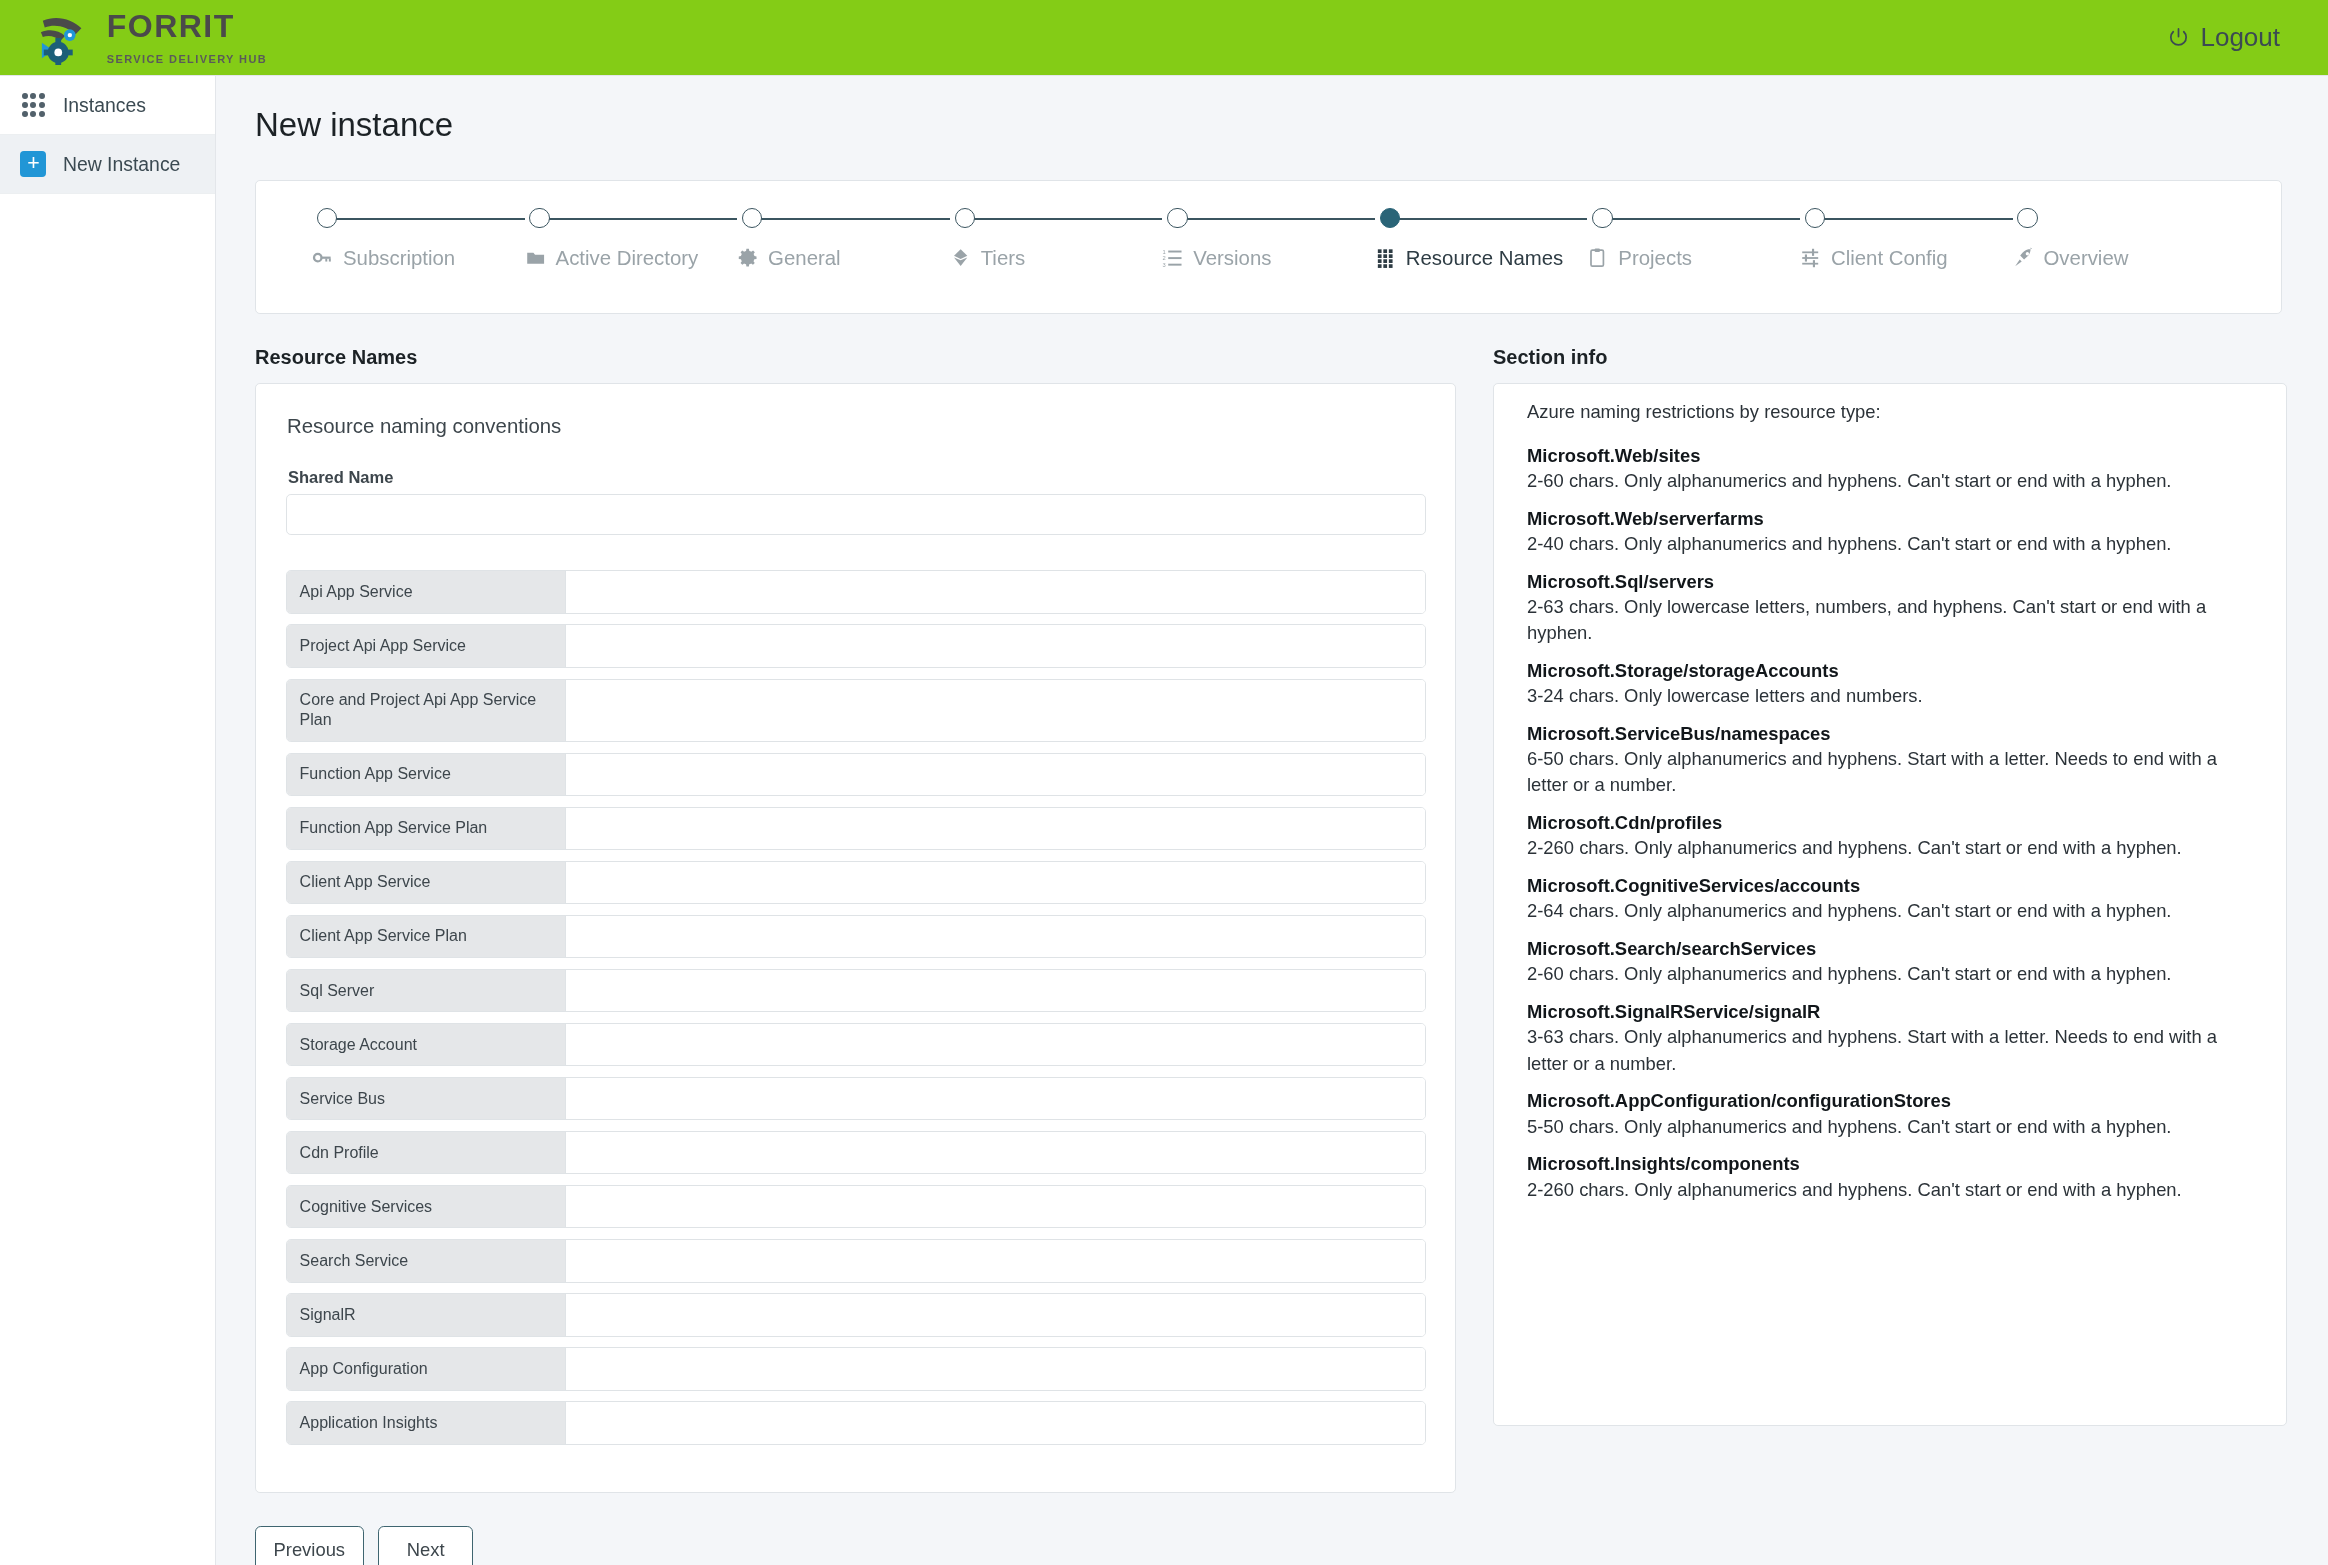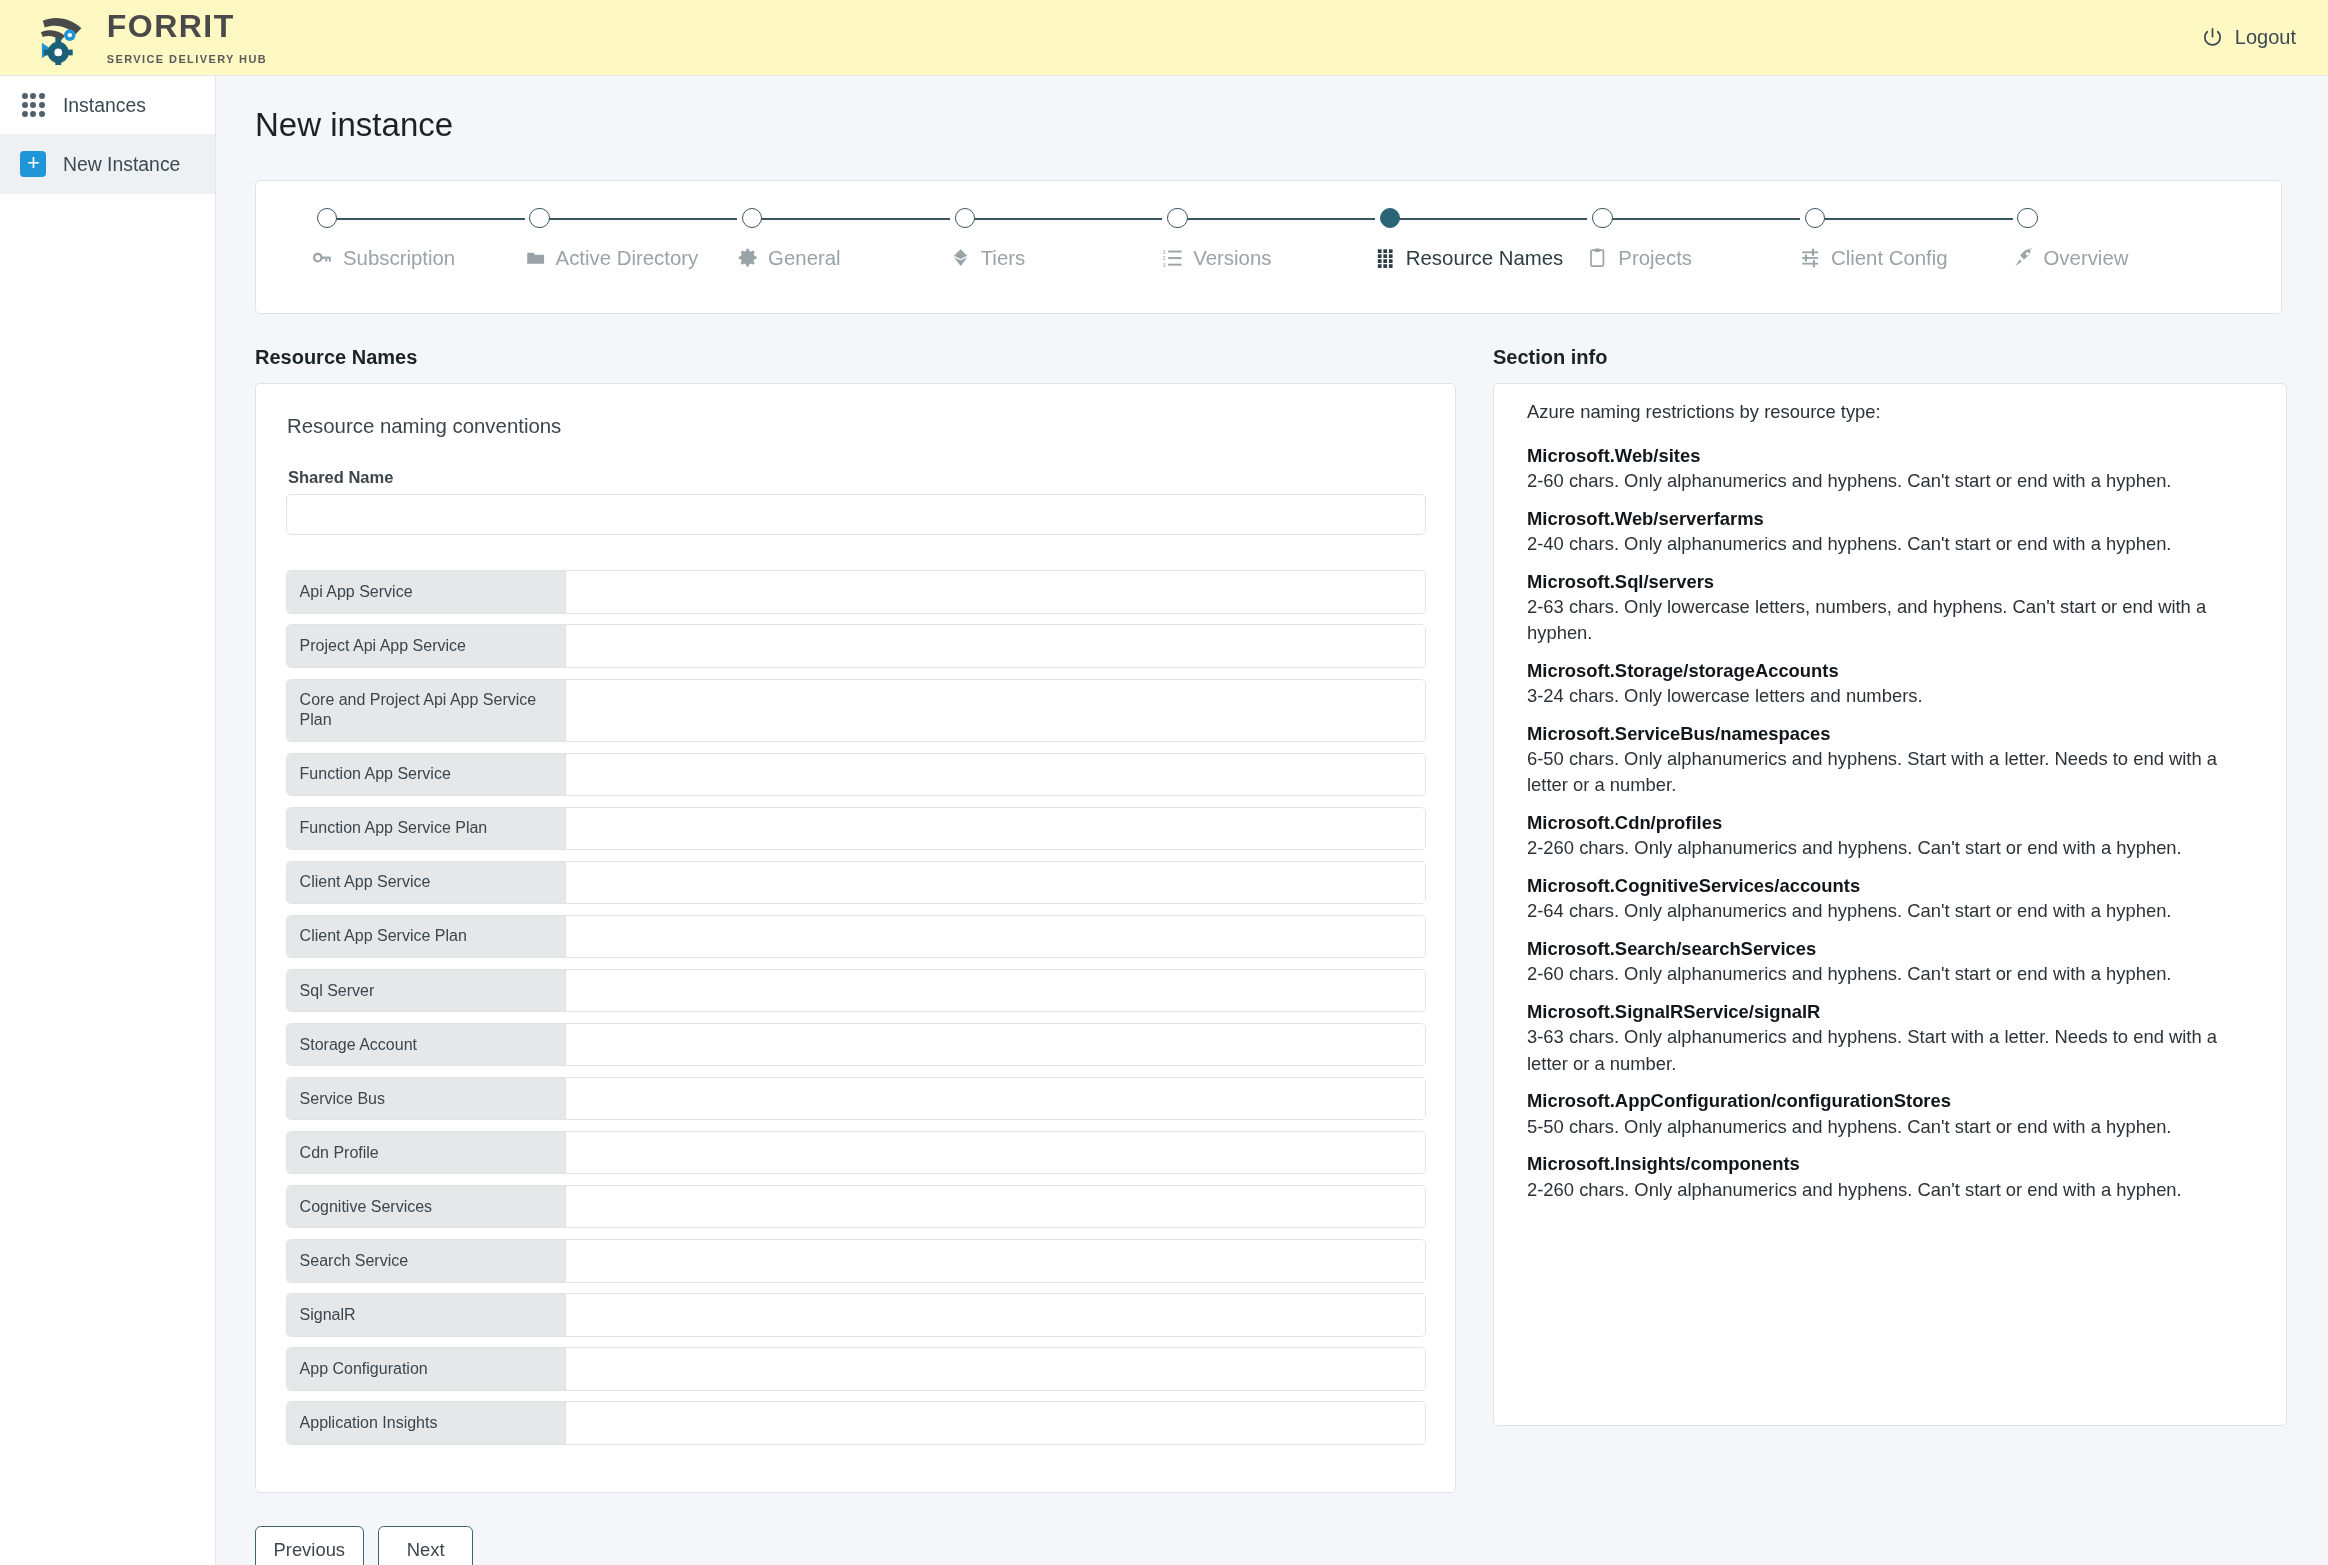--- a/index.html
+++ b/index.html
@@ -11,26 +11,26 @@
     color: #333;
     overflow: hidden;
   }
 
   
   .topbar {
     position: absolute;
     top: 0; left: 0;
     width: 2329px;
     height: 76px;
-    background: #fef9c3;
+    background: #84cc16;
     border-bottom: 1px solid #e3e6ea;
     display: flex;
     align-items: center;
     justify-content: space-between;
-    padding: 0 33px 0 33px;
+    padding: 0 49px 0 33px;
     z-index: 30;
     gap: 36px;
   }
   .brand { display: flex; align-items: center; gap: 9.7px; }
   .brand-mark { width: 64px; height: 54px; flex: none; }
   .brand-text { display: flex; flex-direction: column; justify-content: center; }
   .brand-name {
     font-size: 32px;
     font-weight: 700;
     letter-spacing: 1.5px;
@@ -40,21 +40,21 @@
   .brand-sub {
     font-size: 11px;
     font-weight: 700;
     letter-spacing: 1.4px;
     color: #5a5a5a;
     margin-top: 12px;
     line-height: 1;
   }
   .logout {
     display: flex; align-items: center; gap: 10.7px;
-    font-size: 20px; color: #3b4a52; cursor: pointer;
+    font-size: 26px; color: #3b4a52; cursor: pointer;
   }
   .logout svg { display: block; }
 
   
   .sidebar {
     position: absolute;
     top: 76px; left: 0;
     width: 216px;
     height: 1490px;
     background: #ffffff;

